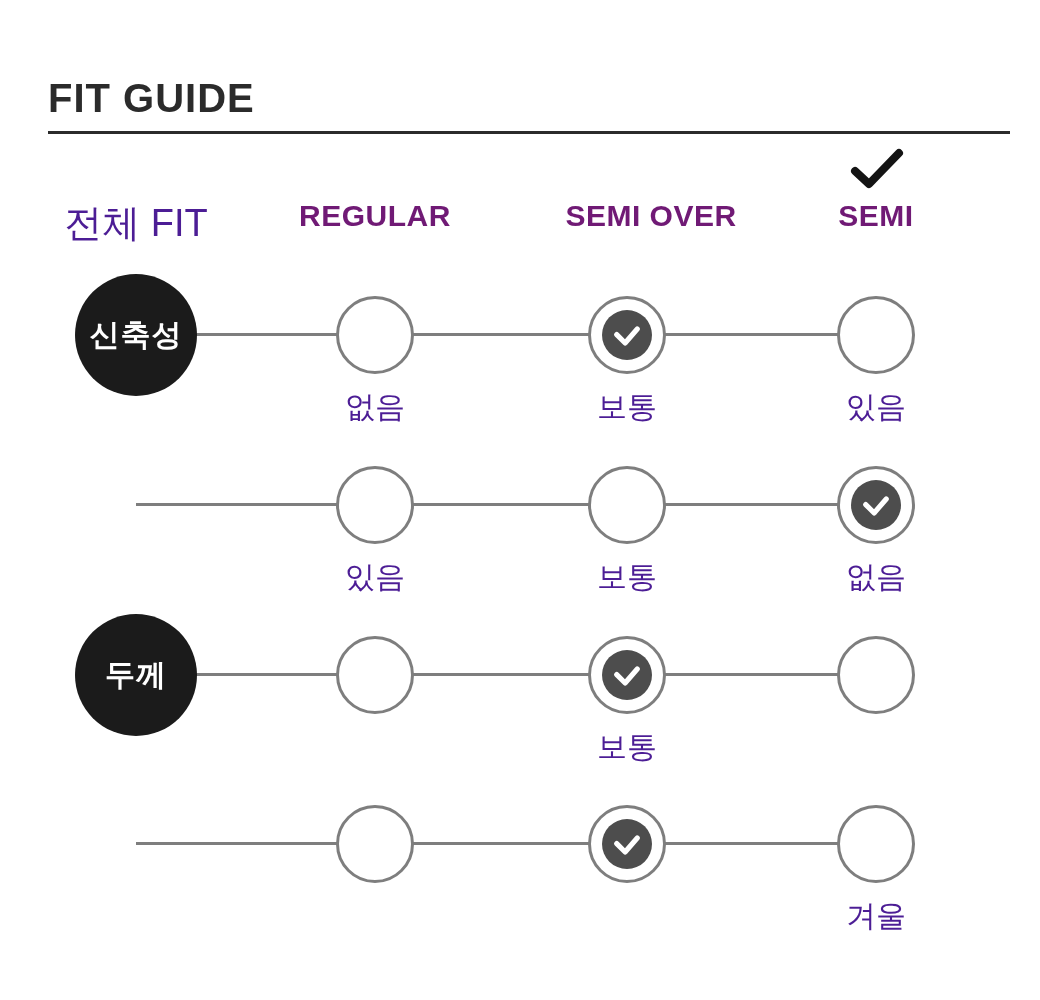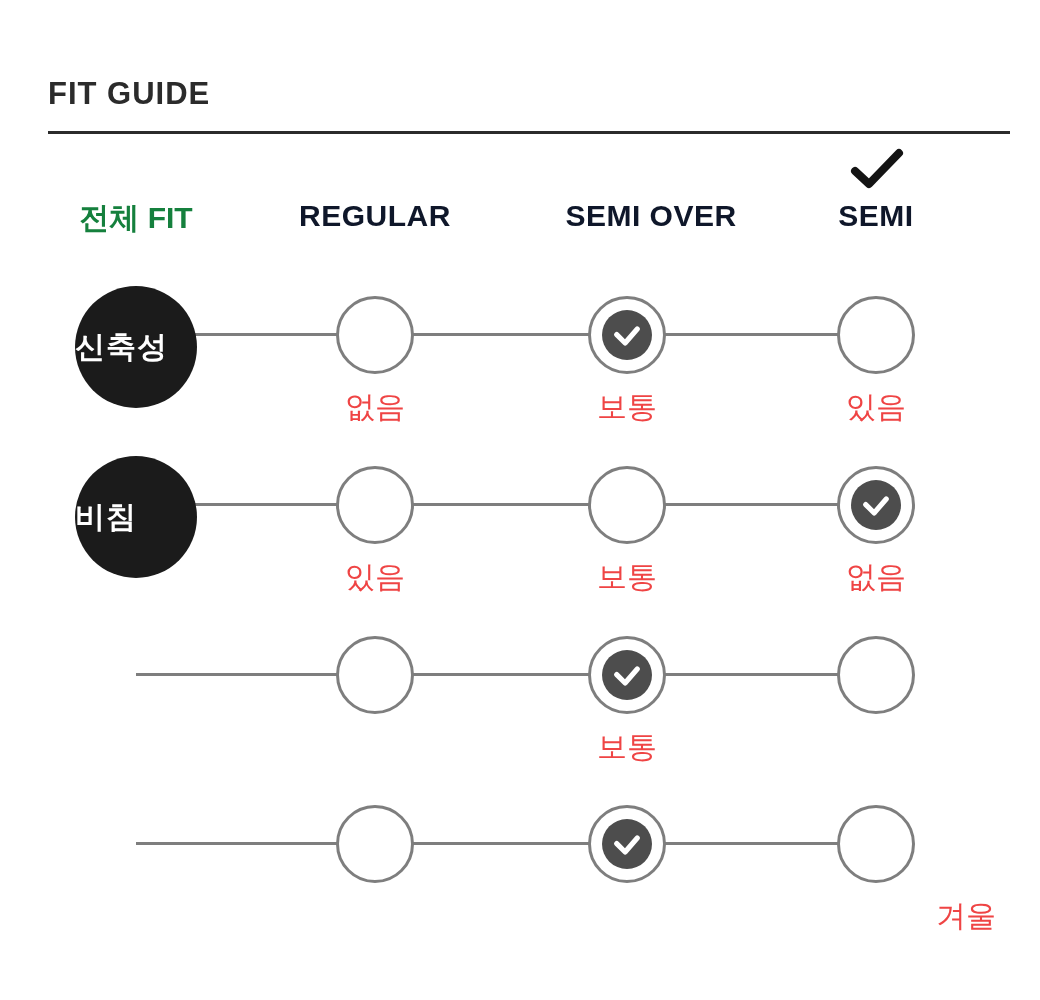--- a/index.html
+++ b/index.html
@@ -1,32 +1,32 @@
 <!DOCTYPE html>
 <html><head>
 <meta charset="utf-8">
 <style>
   html, body { margin: 0; padding: 0; background: #fff; }
   body { font-family: "Liberation Sans", sans-serif; }
   .page { position: relative; width: 1040px; height: 1000px; background: #ffffff; overflow: hidden; }
 
-  .title { position: absolute; left: 48px; top: 76px; margin: 0; font-size: 31px; font-weight: 800; letter-spacing: 1px; color: #2b2b2b; }
+  .title { position: absolute; left: 48px; top: 76px; margin: 0; font-size: 40px; font-weight: 800; letter-spacing: 1px; color: #2b2b2b; }
   .rule { position: absolute; left: 48px; top: 131px; width: 962px; height: 3px; background: #2b2b2b; }
 
-  .hdr-label { position: absolute; left: 136px; top: 198px; transform: translateX(-50%); font-size: 30px; font-weight: 700; color: #15803d; white-space: nowrap; }
-  .hdr-opt { position: absolute; top: 199px; transform: translateX(-50%); font-size: 30px; font-weight: 800; letter-spacing: 0.5px; color: #0f172a; white-space: nowrap; }
+  .hdr-label { position: absolute; left: 136px; top: 198px; transform: translateX(-50%); font-size: 38px; font-weight: 400; color: #4c1d95; white-space: nowrap; }
+  .hdr-opt { position: absolute; top: 199px; transform: translateX(-50%); font-size: 30px; font-weight: 800; letter-spacing: 0.5px; color: #701a75; white-space: nowrap; }
   .hdr-check { position: absolute; left: 877px; top: 148px; transform: translateX(-50%); width: 60px; height: 42px; }
 
   .row { position: absolute; left: 0; width: 1040px; height: 170px; }
   .row-line { position: absolute; left: 136px; top: 59px; width: 740px; height: 3px; background: #7e7e7e; }
-  .attr-circle { position: absolute; left: 75px; top: 12px; width: 122px; height: 122px; border-radius: 50%; background: #1b1b1b; display: flex; align-items: center; }
+  .attr-circle { position: absolute; left: 75px; top: 0; width: 122px; height: 122px; border-radius: 50%; background: #1b1b1b; display: flex; align-items: center; justify-content: center; }
   .attr-label { color: #ffffff; font-size: 30px; font-weight: 600; letter-spacing: 1px; white-space: nowrap; }
   .opt-circle { position: absolute; top: 22px; width: 72px; height: 72px; box-sizing: content-box; border: 3px solid #7e7e7e; border-radius: 50%; background: #ffffff; display: flex; align-items: center; justify-content: center; }
   .opt-inner { width: 50px; height: 50px; border-radius: 50%; background: #4d4d4d; display: flex; align-items: center; justify-content: center; }
-  .opt-label { position: absolute; top: 113px; width: 240px; text-align: center; font-size: 30px; font-weight: 500; color: #ef4444; white-space: nowrap; }
+  .opt-label { position: absolute; top: 113px; width: 240px; text-align: center; font-size: 30px; font-weight: 500; color: #4c1d95; white-space: nowrap; }
 </style>
 </head>
 <body>
 
 <div class="page">
 
   <h1 class="title">FIT GUIDE</h1>
   <div class="rule"></div>
 
   <div>
@@ -55,38 +55,38 @@
               <path d="M4 10 L13 19 L26 4" fill="none" stroke="#ffffff" stroke-width="5.5" stroke-linecap="round" stroke-linejoin="round"></path>
             </svg>
           </div>
         </div>
         <div class="opt-label" style="left: 507px;">보통</div>
         <div class="opt-circle" style="left: 837px;"></div>
         <div class="opt-label" style="left: 756px;">있음</div>
       </div>
       <div class="row" style="top: 444px;">
       <div class="row-line"></div>
-      <div class="attr-circle">
-        <span class="attr-label">비침</span>
-      </div>
     <div class="opt-circle" style="left: 336px;"></div>
         <div class="opt-label" style="left: 255px;">있음</div>
         <div class="opt-circle" style="left: 588px;"></div>
         <div class="opt-label" style="left: 507px;">보통</div>
         <div class="opt-circle" style="left: 837px;">
           <div class="opt-inner">
             <svg width="28" height="21" viewBox="0 0 30 22">
               <path d="M4 10 L13 19 L26 4" fill="none" stroke="#ffffff" stroke-width="5.5" stroke-linecap="round" stroke-linejoin="round"></path>
             </svg>
           </div>
         </div>
         <div class="opt-label" style="left: 756px;">없음</div>
       </div>
       <div class="row" style="top: 614px;">
       <div class="row-line"></div>
+      <div class="attr-circle">
+        <span class="attr-label">두께</span>
+      </div>
     <div class="opt-circle" style="left: 336px;"></div>
         <div class="opt-circle" style="left: 588px;">
           <div class="opt-inner">
             <svg width="28" height="21" viewBox="0 0 30 22">
               <path d="M4 10 L13 19 L26 4" fill="none" stroke="#ffffff" stroke-width="5.5" stroke-linecap="round" stroke-linejoin="round"></path>
             </svg>
           </div>
         </div>
         <div class="opt-label" style="left: 507px;">보통</div>
         <div class="opt-circle" style="left: 837px;"></div>
@@ -95,17 +95,17 @@
       <div class="row-line"></div>
     <div class="opt-circle" style="left: 336px;"></div>
         <div class="opt-circle" style="left: 588px;">
           <div class="opt-inner">
             <svg width="28" height="21" viewBox="0 0 30 22">
               <path d="M4 10 L13 19 L26 4" fill="none" stroke="#ffffff" stroke-width="5.5" stroke-linecap="round" stroke-linejoin="round"></path>
             </svg>
           </div>
         </div>
         <div class="opt-circle" style="left: 837px;"></div>
-        <div class="opt-label" style="left: 756px; text-align: right;">겨울</div>
+        <div class="opt-label" style="left: 756px;">겨울</div>
       </div>
     </div>
 
 </div>
 
 </body></html>

